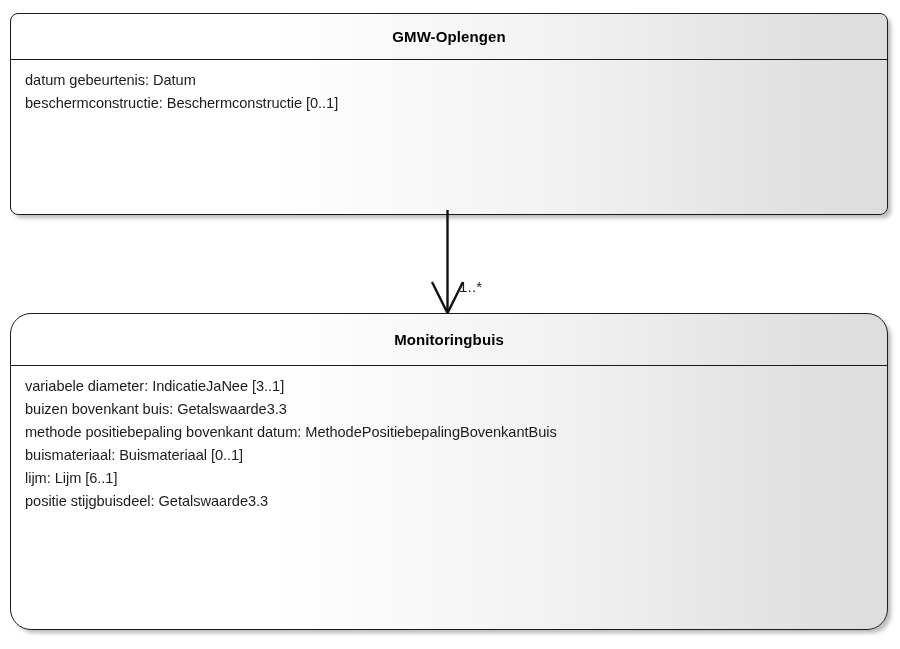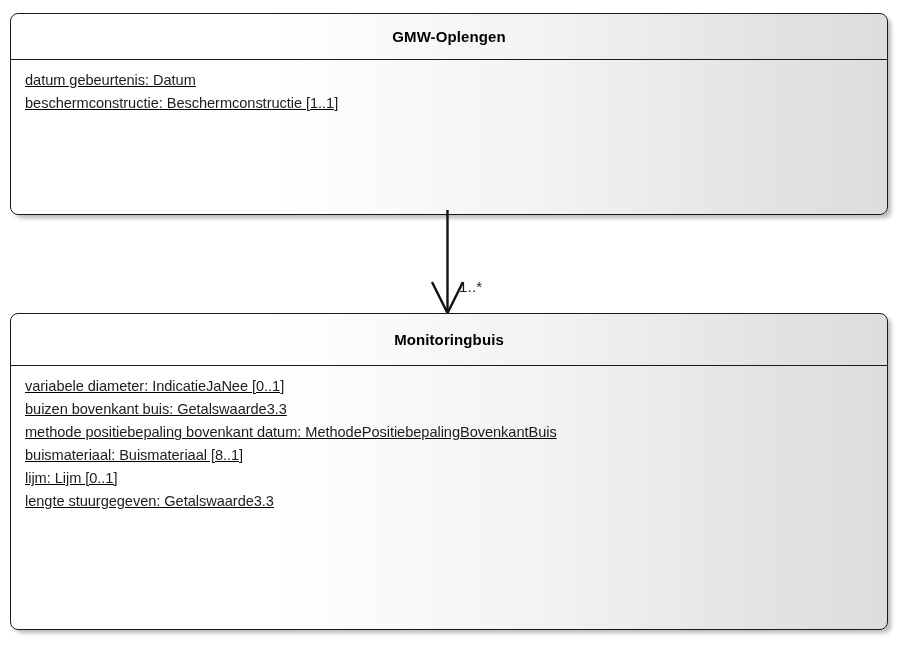--- a/index.html
+++ b/index.html
@@ -51,21 +51,20 @@
     border-bottom: 1.5px solid #1a1a1a;
     display: flex;
     align-items: center;
     justify-content: center;
     letter-spacing: 0.1px;
   }
 
   .uml-compartment {
     box-sizing: border-box;
     padding: 9px 0 8px 0;
-    text-decoration: underline;
   }
 
   .uml-attr {
     font-size: 14.6px;
     color: #1c1c1c;
     line-height: 23px;
     white-space: nowrap;
     padding-left: 14px;
     letter-spacing: -0.05px;
   }
@@ -81,20 +80,21 @@
     width: 878px;
     height: 202px;
   }
   #class-gmw-oplengen .uml-class-name { height: 46px; }
 
   #class-monitoringbuis {
     left: 10px;
     top: 313px;
     width: 878px;
     height: 317px;
+    border-radius: 21px;
   }
   #class-monitoringbuis .uml-class-name { height: 52px; }
 
   
   #association-connector {
     position: absolute;
     left: 404px;
     top: 210px;
     width: 150px;
     height: 110px;
@@ -112,38 +112,38 @@
 </style>
 </head>
 <body>
 
 <div id="diagram-canvas">
 
   <div class="uml-class" id="class-gmw-oplengen">
     <div class="uml-class-name">GMW-Oplengen</div>
     <div class="uml-compartment">
       <div class="uml-attr">datum gebeurtenis: Datum</div>
-      <div class="uml-attr">beschermconstructie: Beschermconstructie [1..1]</div>
+      <div class="uml-attr">beschermconstructie: Beschermconstructie [0..1]</div>
     </div>
   </div>
 
   <svg id="association-connector" viewBox="0 0 150 110">
 
     <line x1="43.5" y1="0" x2="43.5" y2="103" stroke="#111111" stroke-width="2.4"></line>
 
     <path d="M 28 72 L 43.5 103 L 59 72" fill="none" stroke="#111111" stroke-width="2.4" stroke-linecap="butt" stroke-linejoin="miter"></path>
   </svg>
 
   <div id="association-multiplicity">1..*</div>
 
   <div class="uml-class" id="class-monitoringbuis">
     <div class="uml-class-name">Monitoringbuis</div>
     <div class="uml-compartment">
-      <div class="uml-attr">variabele diameter: IndicatieJaNee [0..1]</div>
+      <div class="uml-attr">variabele diameter: IndicatieJaNee [3..1]</div>
       <div class="uml-attr">buizen bovenkant buis: Getalswaarde3.3</div>
       <div class="uml-attr">methode positiebepaling bovenkant datum: MethodePositiebepalingBovenkantBuis</div>
-      <div class="uml-attr">buismateriaal: Buismateriaal [8..1]</div>
-      <div class="uml-attr">lijm: Lijm [0..1]</div>
-      <div class="uml-attr">lengte stuurgegeven: Getalswaarde3.3</div>
+      <div class="uml-attr">buismateriaal: Buismateriaal [0..1]</div>
+      <div class="uml-attr">lijm: Lijm [6..1]</div>
+      <div class="uml-attr">positie stijgbuisdeel: Getalswaarde3.3</div>
     </div>
   </div>
 
 </div>
 
 </body></html>

